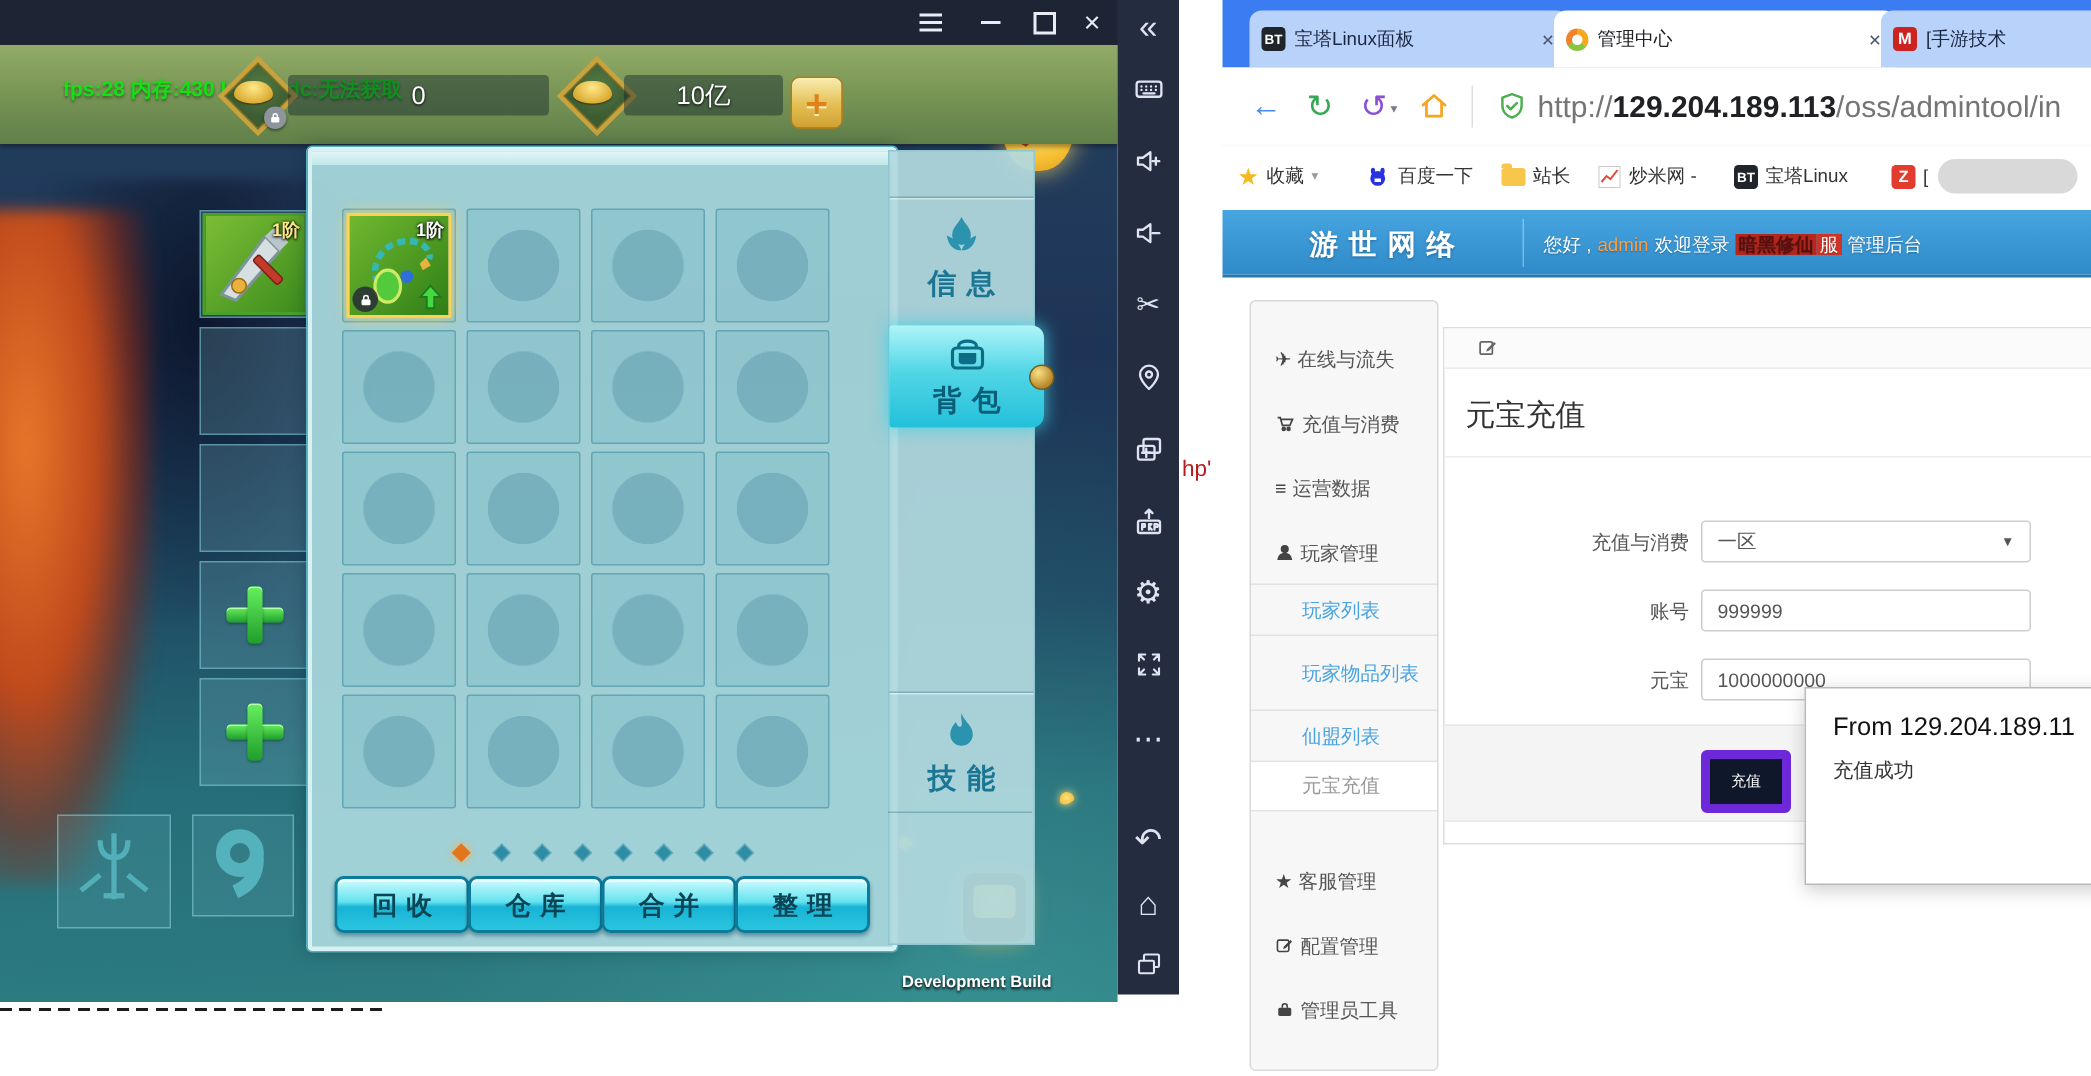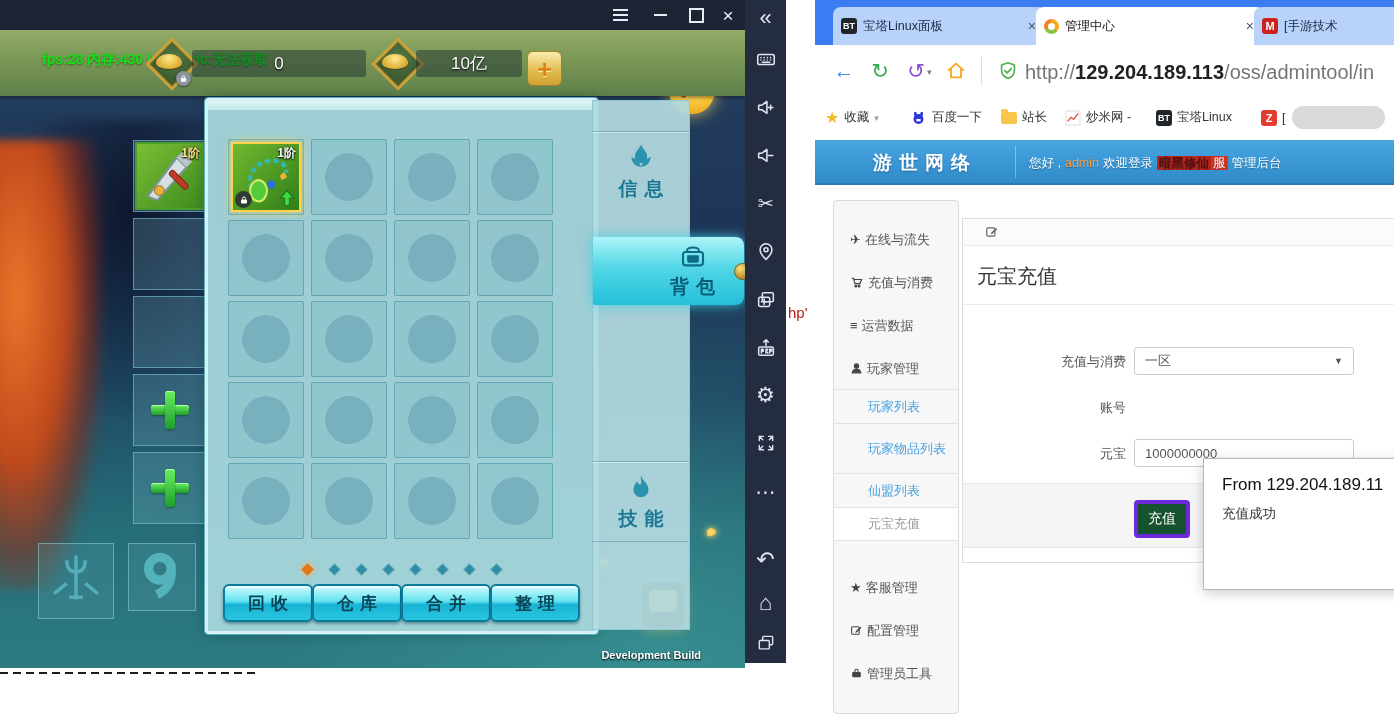--- a/index.html
+++ b/index.html
@@ -135,21 +135,21 @@
   .edit-ic{position:absolute;left:22px;top:6px;}
   .ptitle{position:absolute;left:14px;top:44px;font-size:20px;color:#333;}
   .ptline{position:absolute;left:0;top:85px;width:100%;height:1px;background:#ececec;}
   .frow{position:absolute;height:28px;}
   .flabel{position:absolute;right:283px;top:6px;font-size:13px;color:#555;white-space:nowrap;}
   .fctl{position:absolute;left:171px;top:0;width:220px;height:28px;border:1px solid #ccc;border-radius:3px;background:#fff;box-sizing:border-box;font-size:13px;color:#555;}
   .selbox{display:flex;align-items:center;padding:0 10px;cursor:pointer;}
   .selbox .car{margin-left:auto;font-size:9px;color:#555;}
   input.fctl{padding:0 10px;font-family:inherit;}
   .ffoot{position:absolute;left:0;top:264px;width:100%;height:63px;background:#f4f4f4;border-top:1px solid #e7e7e7;border-bottom:1px solid #e7e7e7;}
-  .submitbtn{position:absolute;left:171px;top:16px;width:48px;height:30px;background:#14532d;border:4px solid #6d28d9;border-radius:4px;color:#fff;font-size:14px;display:flex;align-items:center;justify-content:center;cursor:pointer;}
+  .submitbtn{position:absolute;left:171px;top:16px;width:48px;height:30px;background:#0f172a;border:6px solid #6d28d9;border-radius:4px;color:#fff;font-size:10px;display:flex;align-items:center;justify-content:center;cursor:pointer;}
 
   .popup{left:388px;top:320px;width:230px;height:130px;background:#fff;border:1px solid #b8b8b8;box-shadow:0 3px 12px rgba(0,0,0,.2);z-index:5;}
   .popup .ptit{position:absolute;left:18px;top:16px;font-size:17px;color:#111;white-space:nowrap;}
   .popup .pmsg{position:absolute;left:18px;top:46px;font-size:13.5px;color:#333;}
 </style>
 </head>
 <body>
 
 <div class="stage">
 
@@ -343,21 +343,21 @@
 
       <div class="abs tabcol">
         <div class="gtab sep" style="top:30px;">
           <svg width="32" height="32" viewBox="0 0 36 36" fill="currentColor">
             <path d="M18 3c-3 6-7 8-7 14a7 7 0 0014 0c0-6-4-8-7-14z"></path>
             <path d="M7 17c1 7 5 11 11 11-2-5-5-9-11-11z"></path>
             <path d="M29 17c-1 7-5 11-11 11 2-5 5-9 11-11z"></path>
           </svg>
           <span class="tlbl">信息</span>
         </div>
-        <div class="gtab active" style="top:136px;padding-left:48px;">
+        <div class="gtab active" style="top:116px;">
           <svg width="30" height="30" viewBox="0 0 36 36">
             <path d="M11 12v-2a7 3.5 0 0114 0v2" fill="none" stroke="currentColor" stroke-width="2.5"></path>
             <rect x="6" y="12" width="24" height="16" rx="3" fill="none" stroke="currentColor" stroke-width="2.5"></rect>
             <path d="M11 16h14v6a3 3 0 01-3 3h-8a3 3 0 01-3-3z" fill="currentColor"></path>
           </svg>
           <span class="tlbl">背包</span>
           <span class="knob"></span>
         </div>
         <div class="gtab sep" style="top:360px;">
           <svg width="30" height="32" viewBox="0 0 36 36" fill="currentColor">
@@ -550,20 +550,21 @@
 
         <div class="frow" style="left:0;top:128px;width:100%;">
           <span class="flabel">充值与消费</span>
           <div class="fctl selbox">
             <span>一区</span>
             <span class="car">▼</span>
           </div>
         </div>
         <div class="frow" style="left:0;top:174px;width:100%;">
           <span class="flabel">账号</span>
+          <input class="fctl" type="text" value="999999" style="">
         </div>
         <div class="frow" style="left:0;top:220px;width:100%;">
           <span class="flabel">元宝</span>
           <input class="fctl" type="text" value="1000000000" style="">
         </div>
         <div class="ffoot">
           <div class="submitbtn">充值</div>
         </div>
       </div>
 

